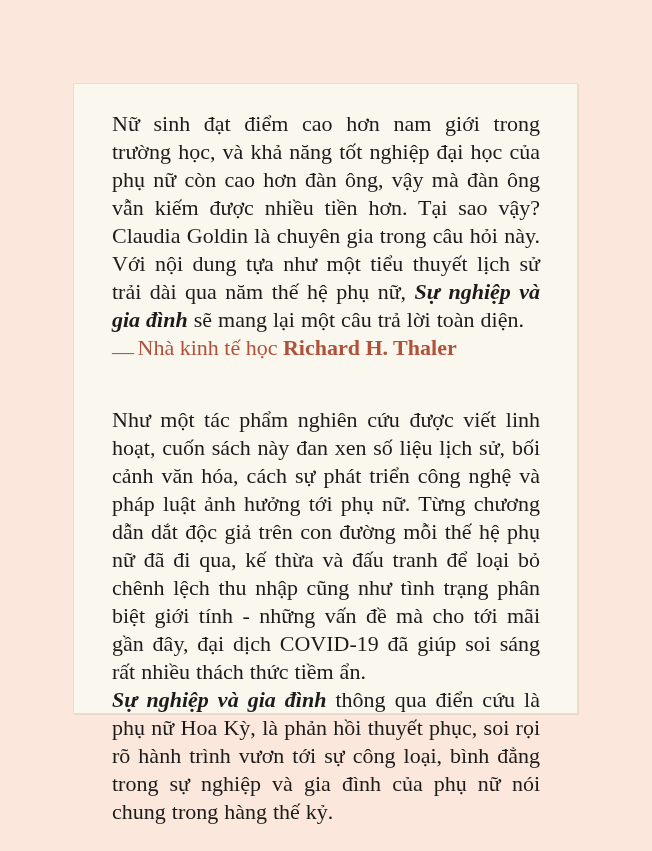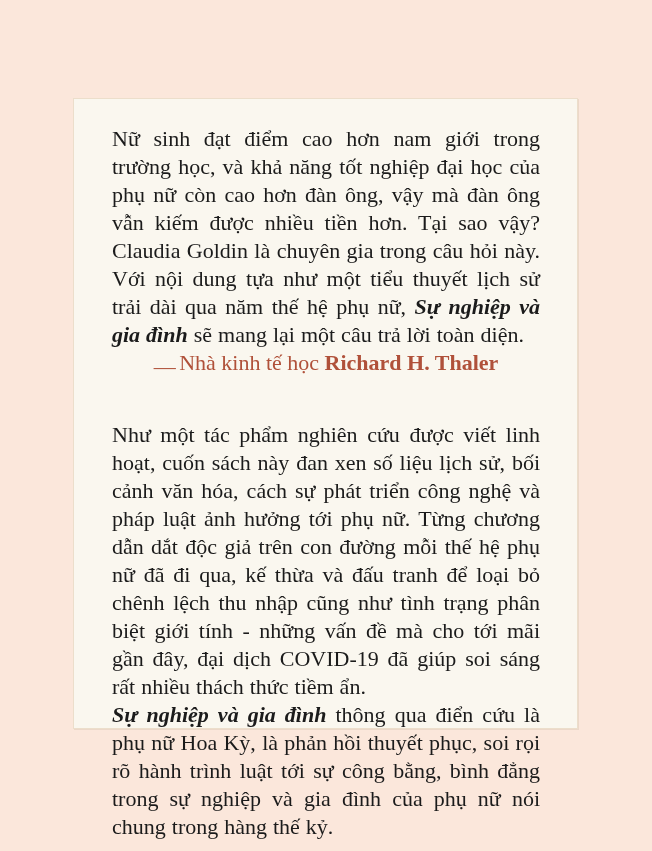--- a/index.html
+++ b/index.html
@@ -9,21 +9,21 @@
       overflow: hidden;
     }
     body {
       background: #fbe7db;
       font-family: "Liberation Serif", "DejaVu Serif", serif;
       position: relative;
     }
     .card {
       position: absolute;
       left: 73px;
-      top: 98px;
+      top: 83px;
       width: 505px;
       height: 631px;
       background: #faf7ef;
       border: 1px solid #ecdecb;
       box-shadow: 1px 1px 0 rgba(210, 190, 170, 0.35);
     }
     .content {
       padding: 26px 37px 0 38px;
       font-size: 22px;
       line-height: 28px;
@@ -33,21 +33,21 @@
     .para {
       margin: 0;
       word-spacing: 0.5px;
     }
     .book-title {
       font-weight: bold;
       font-style: italic;
     }
     .attribution {
       margin: 0;
-      text-align: center;
+      text-align: left;
       color: #b0513a;
     }
     .attribution .dash {
       position: relative;
       top: 4px;
       letter-spacing: -2px;
     }
     .attribution .name {
       font-weight: bold;
     }
@@ -60,16 +60,16 @@
 
 <div class="card">
   <div class="content">
 
     <p class="para"><span>Nữ sinh đạt điểm cao hơn nam giới trong trường học, và khả năng tốt nghiệp đại học của phụ nữ còn cao hơn đàn ông, vậy mà đàn ông vẫn kiếm được nhiều tiền hơn. Tại sao vậy? Claudia Goldin là chuyên gia trong câu hỏi này. Với nội dung tựa như một tiểu thuyết lịch sử trải dài qua năm thế hệ phụ nữ, </span><span class="book-title">Sự nghiệp và gia đình</span><span> sẽ mang lại một câu trả lời toàn diện.</span></p>
 
     <p class="attribution"><span class="dash">—</span><span> Nhà kinh tế học </span><span class="name">Richard H. Thaler</span></p>
 
     <p class="para desc-gap">Như một tác phẩm nghiên cứu được viết linh hoạt, cuốn sách này đan xen số liệu lịch sử, bối cảnh văn hóa, cách sự phát triển công nghệ và pháp luật ảnh hưởng tới phụ nữ. Từng chương dẫn dắt độc giả trên con đường mỗi thế hệ phụ nữ đã đi qua, kế thừa và đấu tranh để loại bỏ chênh lệch thu nhập cũng như tình trạng phân biệt giới tính - những vấn đề mà cho tới mãi gần đây, đại dịch COVID-19 đã giúp soi sáng rất nhiều thách thức tiềm ẩn.</p>
 
-    <p class="para"><span class="book-title">Sự nghiệp và gia đình</span><span> thông qua điển cứu là phụ nữ Hoa Kỳ, là phản hồi thuyết phục, soi rọi rõ hành trình luật tới sự công bằng, bình đẳng trong sự nghiệp và gia đình của phụ nữ nói chung trong hàng thế kỷ.</span></p>
+    <p class="para"><span class="book-title">Sự nghiệp và gia đình</span><span> thông qua điển cứu là phụ nữ Hoa Kỳ, là phản hồi thuyết phục, soi rọi rõ hành trình vươn tới sự công loại, bình đẳng trong sự nghiệp và gia đình của phụ nữ nói chung trong hàng thế kỷ.</span></p>
 
   </div>
 </div>
 
 </body></html>

